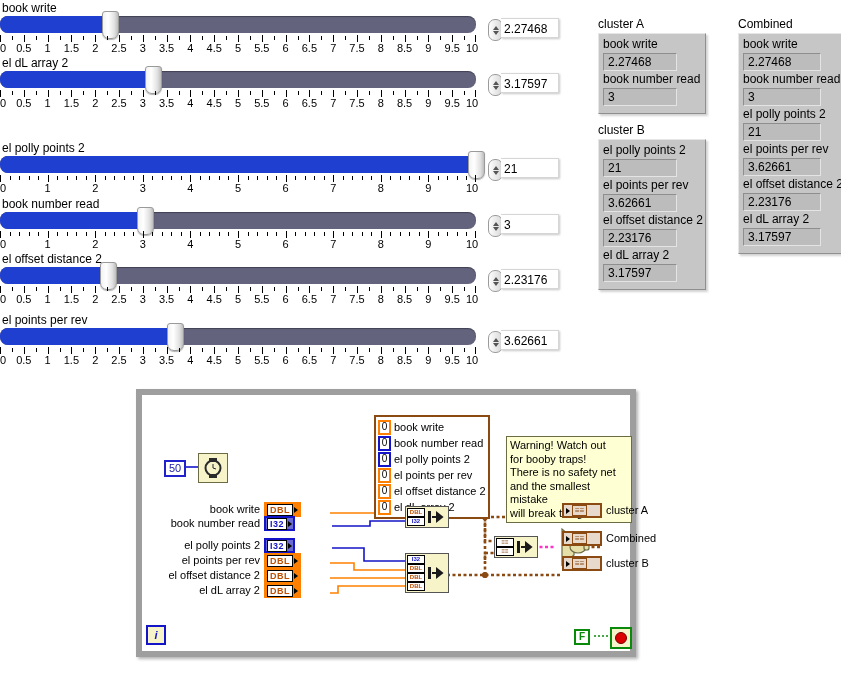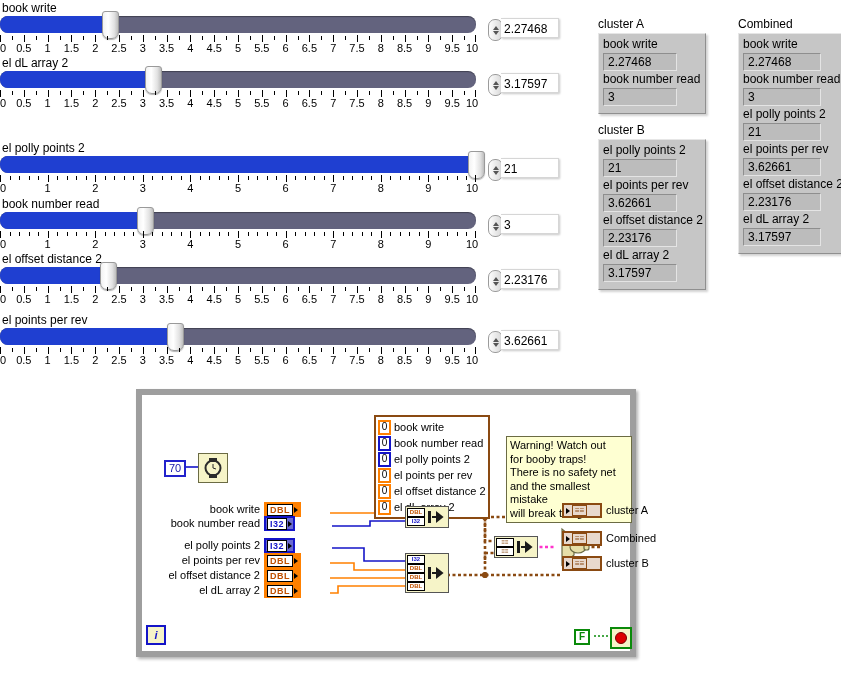--- a/index.html
+++ b/index.html
@@ -750,21 +750,21 @@
 
       <path d="M392,152 L414,152" stroke="#ff33cc" stroke-width="2.6" fill="none" stroke-dasharray="3,2.5"></path>
 
       <path d="M444,152 L458,152" stroke="#8a4a12" stroke-width="2.6" fill="none" stroke-dasharray="3,2.5"></path>
 
       <circle cx="343" cy="122" r="3.1" fill="#8a4a12"></circle>
       <circle cx="343" cy="180" r="3.1" fill="#8a4a12"></circle>
 
       <path d="M452,241 L470,241" stroke="#0a8a0a" stroke-width="1.6" fill="none" stroke-dasharray="2,2"></path>
     </svg>
-  <div class="const-blue bd-abs" style="left: 22px; top: 65px;">70</div>
+  <div class="const-blue bd-abs" style="left: 22px; top: 65px;">50</div>
       <div class="vi-icon bd-abs" style="left: 56px; top: 58px;">
         <svg width="22" height="22" viewBox="0 0 22 22">
           <rect x="7" y="1" width="8" height="4" fill="#2b2b2b"></rect>
           <rect x="7" y="17" width="8" height="4" fill="#2b2b2b"></rect>
           <circle cx="11" cy="11" r="7.5" fill="none" stroke="#2b2b2b" stroke-width="2"></circle>
           <path d="M11 11 L11 7 M11 11 L14 12" stroke="#2b2b2b" stroke-width="1" fill="none"></path>
         </svg>
       </div>
       <div class="arr-const bd-abs" style="left: 232px; top: 20px;">
         <div class="arr-row">

